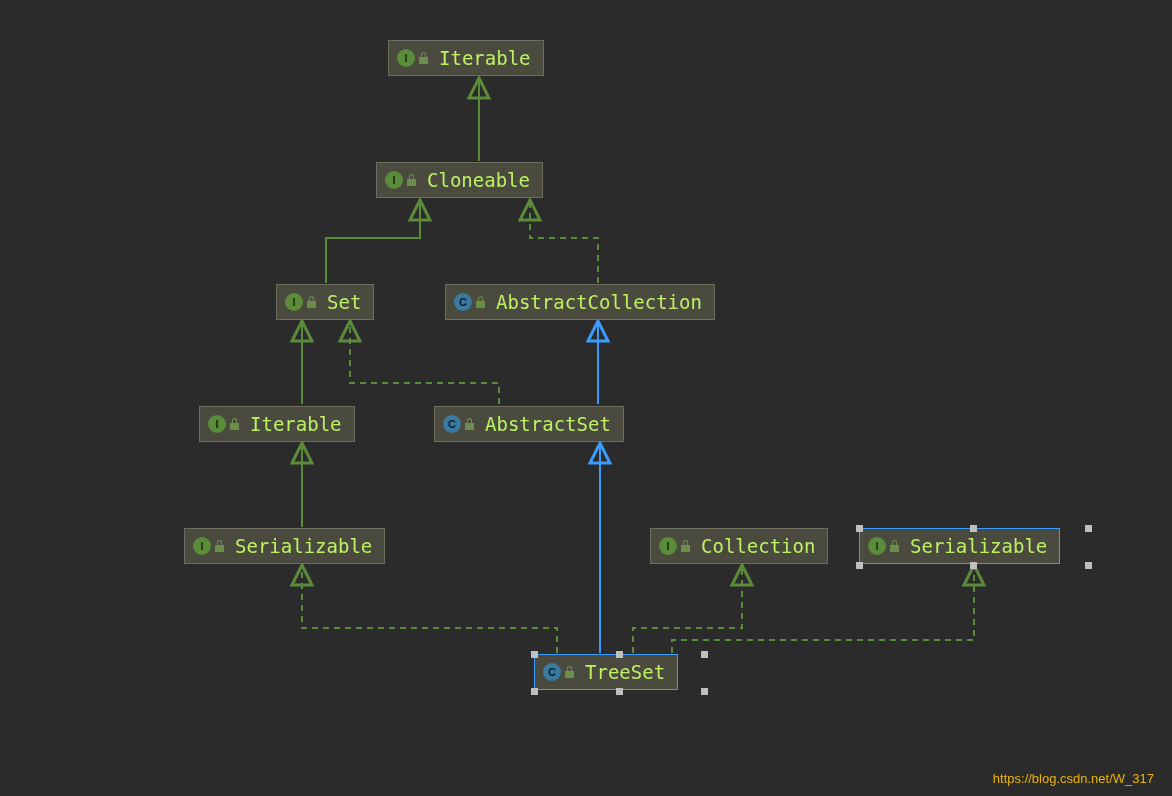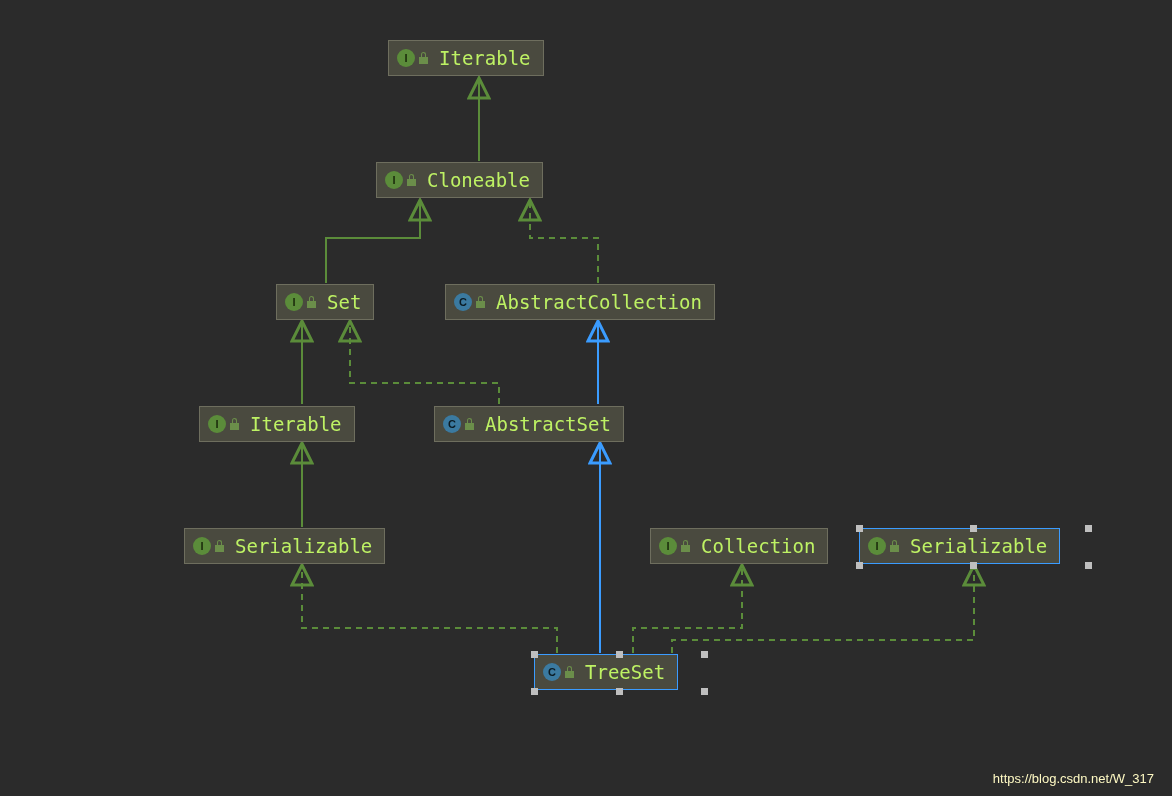--- a/index.html
+++ b/index.html
@@ -93,21 +93,21 @@
   .handle {
     position: absolute;
     width: 7px;
     height: 7px;
     background: #bfbfbf;
   }
   .watermark {
     position: absolute;
     bottom: 10px;
     right: 18px;
-    color: #fef9c3;
+    color: #eab308;
     font-size: 13px;
     font-family: Arial, sans-serif;
   }
 </style>
 </head>
 <body>
 
 <svg class="connections">
   <defs>
     <marker id="arrow-green" markerWidth="12" markerHeight="12" refX="10" refY="6" orient="auto">

